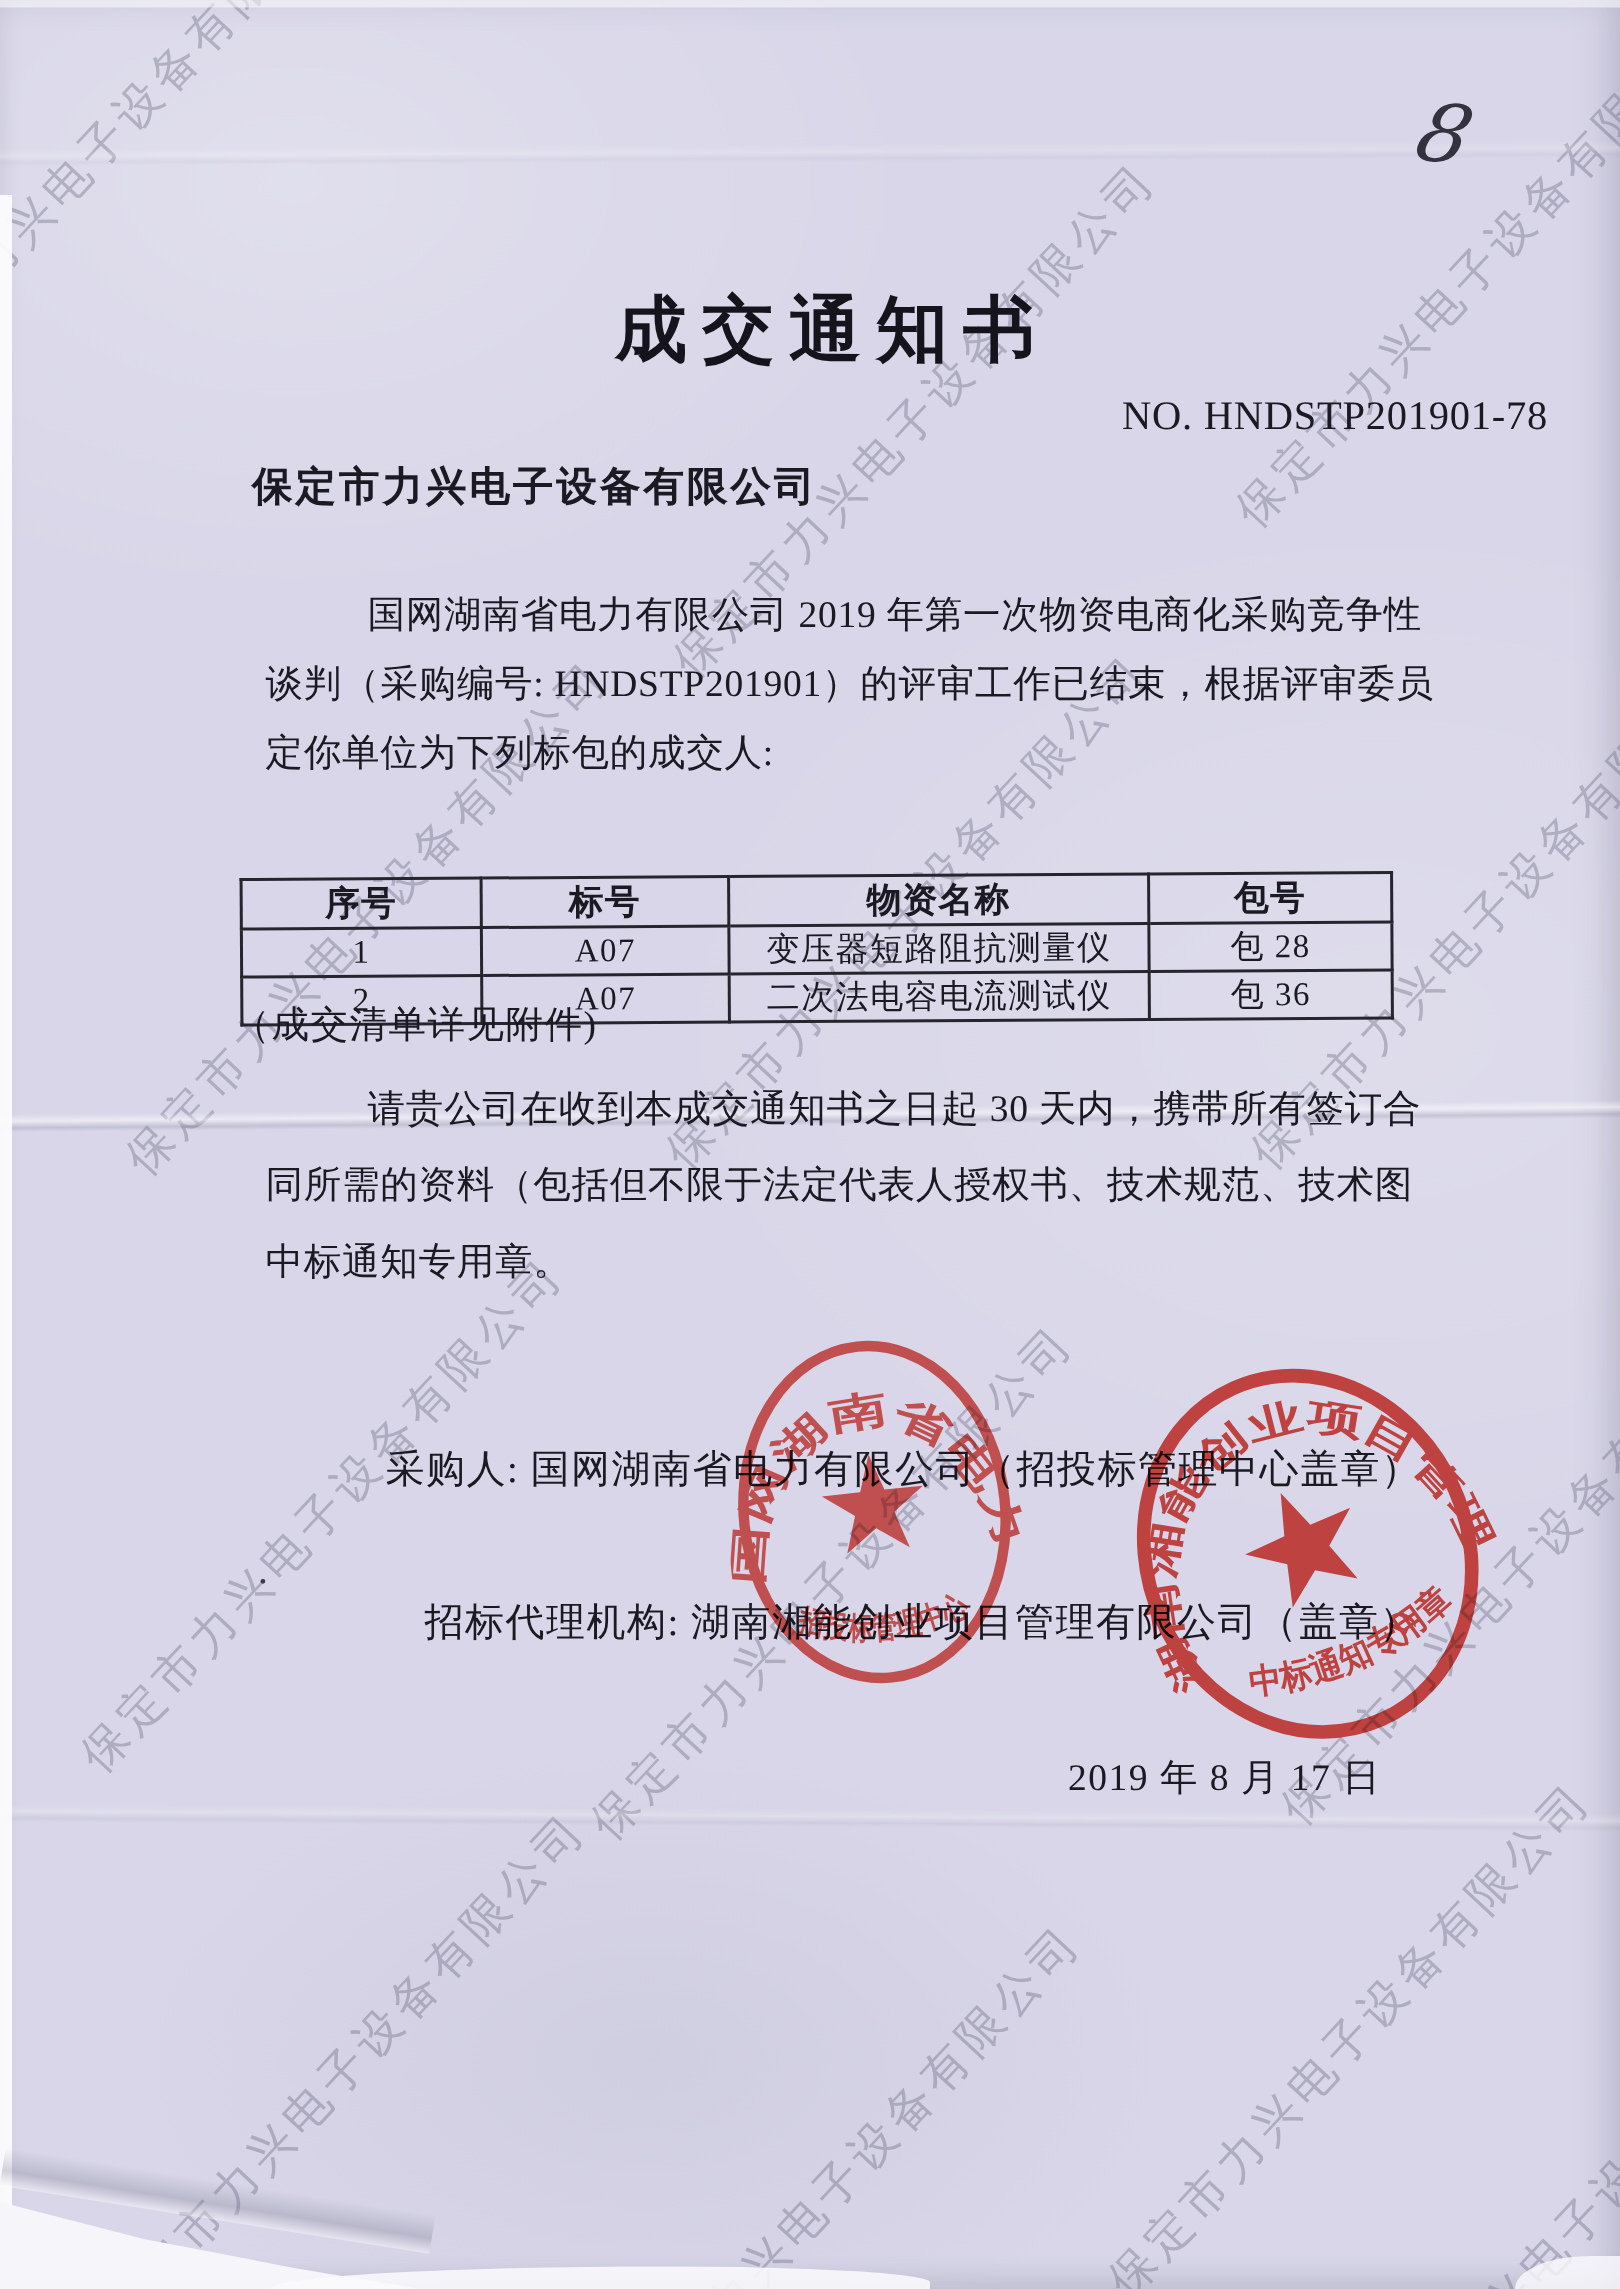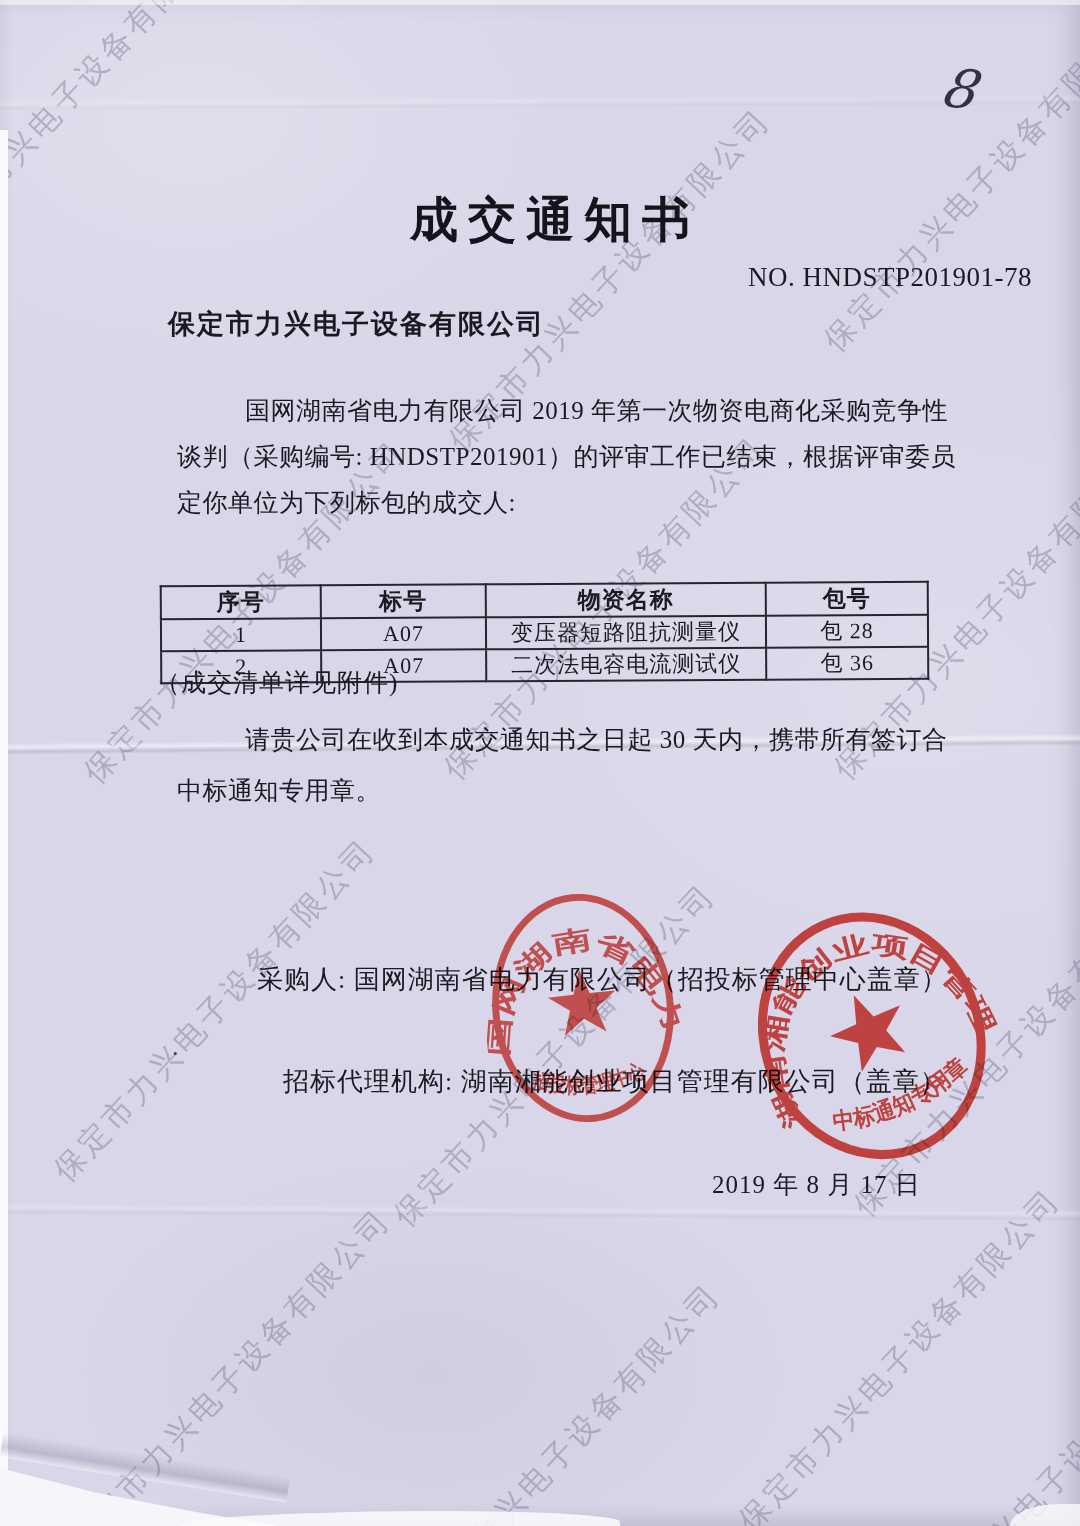--- a/index.html
+++ b/index.html
@@ -138,20 +138,21 @@
             <td>包 36</td>
           </tr>
         </tbody>
     </table>
   </div>
 
   <div class="attach-note">（成交清单详见附件)</div>
 
   <div class="para para2">
       <div class="line indent">请贵公司在收到本成交通知书之日起 30 天内，携带所有签订合</div>
+      <div class="line">同所需的资料（包括但不限于法定代表人授权书、技术规范、技术图</div>
       <div class="line">中标通知专用章。</div>
     </div>
 
   <div class="buyer">采购人: 国网湖南省电力有限公司（招投标管理中心盖章）</div>
   <div class="stray">.</div>
   <div class="agency">招标代理机构: 湖南湘能创业项目管理有限公司（盖章）</div>
   <div class="dateline">2019 年 8 月 17 日</div>
 
   <svg class="stamp stamp-left" viewBox="0 0 200 250" style="color: rgb(221, 58, 49);">
     <defs>

